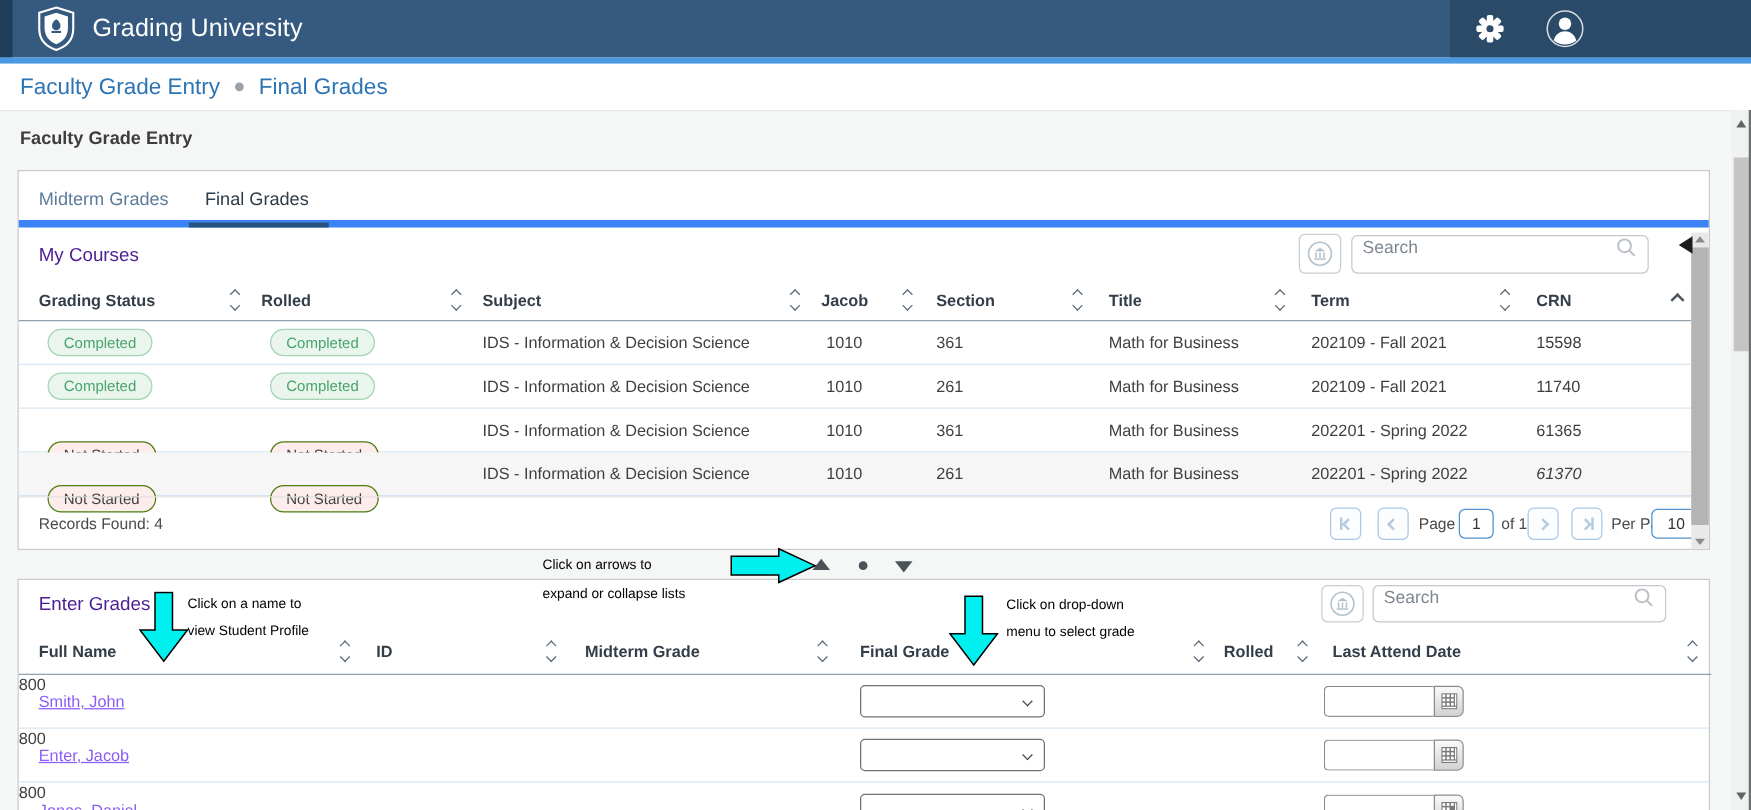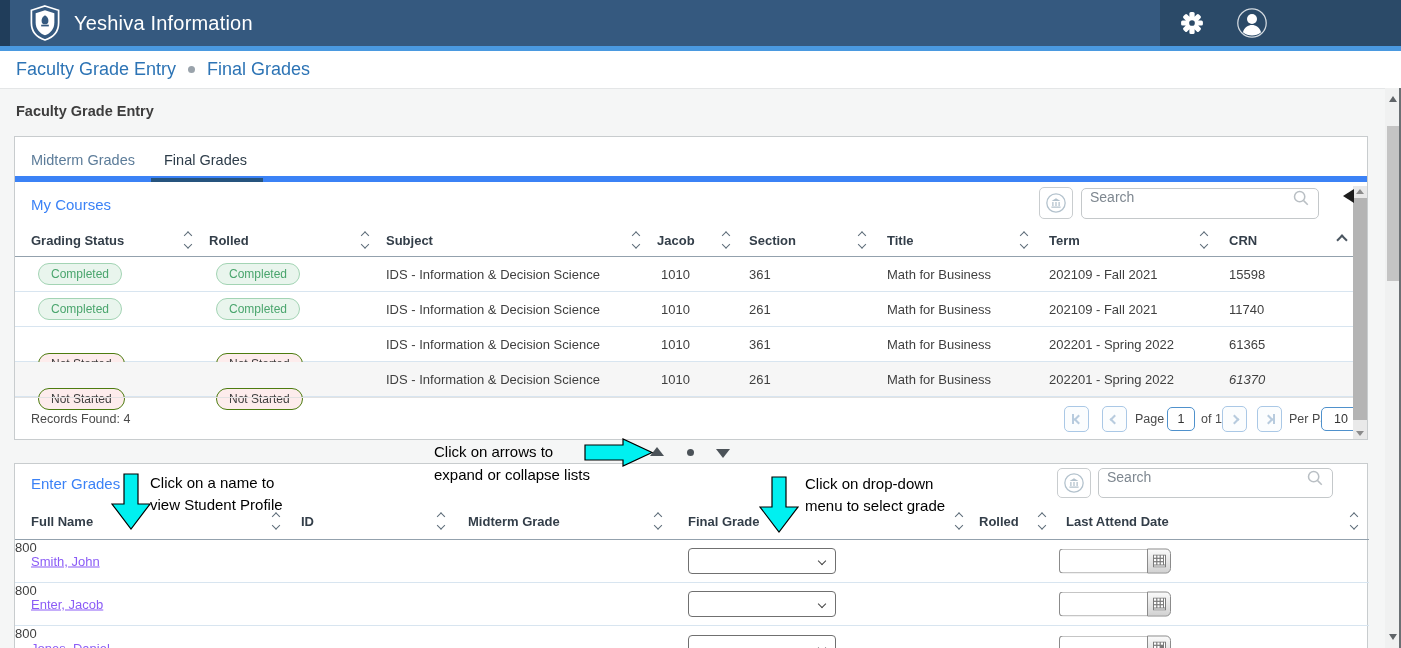--- a/index.html
+++ b/index.html
@@ -30,21 +30,21 @@
   .panel2 { left:14px; top:463px; width:1354px; height:190px; border-bottom:none; }
 
   
   .tabbar { position:absolute; left:0; top:0; width:100%; height:45px; border-bottom:6px solid #3b82f6; }
   .tab { position:absolute; top:0; height:45px; display:flex; align-items:center; font-size:14.5px; cursor:pointer; background:none; border:none; font-family:inherit; }
   .tab-inactive { left:16px; color:#5c7c99; }
   .tab-active { left:149px; color:#2d3c49; }
   .tab-underline { position:absolute; left:136px; top:41px; width:112px; height:4px; background:#26547e; }
 
   
-  .sec-title { position:absolute; left:16px; font-size:15px; color:#3b82f6; }
+  .sec-title { position:absolute; left:16px; font-size:15px; color:#4c1d95; }
   .toolbtn { position:absolute; width:34px; height:32px; border:1px solid #c9cdcf; border-radius:5px; background:#fff; display:flex; align-items:center; justify-content:center; cursor:pointer; }
   .searchbox { position:absolute; height:31px; border:1px solid #c4c8ca; border-radius:5px; background:#fff; display:flex; align-items:flex-start; }
   .searchbox input { border:none; outline:none; flex:1; font-size:14px; color:#555; padding:0 8px; font-family:inherit; background:transparent; }
   .searchbox input::placeholder { color:#7e8790; }
   .search-ic { margin-right:8px; display:flex; }
 
   
   .thead-label { position:absolute; font-size:13px; font-weight:bold; color:#333e49; top:50%; transform:translateY(-50%); white-space:nowrap; }
   .sort { position:absolute; top:50%; transform:translateY(-50%); display:flex; flex-direction:column; gap:3px; background:none; border:none; cursor:pointer; padding:0; }
   .chu,.chd { width:6px; height:6px; display:block; border:0 solid #5c6b78; }
@@ -81,21 +81,21 @@
   .dategrp { position:absolute; left:1044px; top:50%; transform:translateY(-50%); height:25px; display:flex; }
   .dateinput { width:88px; height:25px; border:1px solid #8b8b8b; border-right:none; border-radius:4px 0 0 4px; outline:none; font-family:inherit; padding:0 4px; }
   .calbtn { width:24px; height:25px; border:1px solid #8b8b8b; border-radius:0 5px 5px 0; background:linear-gradient(#fafafa,#d2d2d2); display:flex; align-items:center; justify-content:center; cursor:pointer; }
 
   
   .tri-up { width:0; height:0; border-left:7px solid transparent; border-right:7px solid transparent; border-bottom:9px solid #4b5258; cursor:pointer; }
   .tri-down { width:0; height:0; border-left:7px solid transparent; border-right:7px solid transparent; border-top:9px solid #4b5258; cursor:pointer; }
   .ctl-dot { width:7px; height:7px; border-radius:50%; background:#4b5258; cursor:pointer; }
 
   
-  .ann { position:absolute; font-size:15px; color:#000; white-space:nowrap; line-height:22px; }
+  .ann { position:absolute; font-size:11px; color:#000; white-space:nowrap; line-height:22px; }
 
   
   .inner-sb { position:absolute; left:1338px; top:49px; width:14px; height:253px; background:#e9e9e9; }
   .inner-sb .sb-thumb { position:absolute; left:0; top:12px; width:14px; height:222px; background:#b4b4b4; }
   .sb-arrow-up { width:0;height:0;border-left:4px solid transparent;border-right:4px solid transparent;border-bottom:5px solid #8b8b8b; position:absolute; left:3px; top:3px; }
   .sb-arrow-dn { width:0;height:0;border-left:4px solid transparent;border-right:4px solid transparent;border-top:5px solid #8b8b8b; position:absolute; left:3px; bottom:3px; }
   .black-left-arrow { position:absolute; left:1328px; top:52px; width:0; height:0; border-top:7px solid transparent; border-bottom:7px solid transparent; border-right:11px solid #1d1d1d; }
   .page-sb { position:absolute; left:1385px; top:88px; width:16px; height:560px; background:#f0f1f1; }
   .page-sb .thumb { position:absolute; left:2px; top:38px; width:12px; height:155px; background:#c4c4c4; }
   .page-sb .up { position:absolute; left:4px; top:8px; width:0;height:0;border-left:4px solid transparent;border-right:4px solid transparent;border-bottom:6px solid #5f6468; }
@@ -111,21 +111,21 @@
     <div class="topbar-strip"></div>
     <div class="brand">
       <span style="display:flex;">
         <svg width="34" height="38" viewBox="0 0 40 44">
           <path d="M20 2 L36 7 V22 C36 33 29 39 20 42 C11 39 4 33 4 22 V7 Z" fill="none" stroke="#fff" stroke-width="2"></path>
           <path d="M20 7 L31 10.5 V21 C31 29 26.5 34 20 36.5 C13.5 34 9 29 9 21 V10.5 Z" fill="#fff"></path>
           <path d="M20 13 c3 2 4 4 4 6.5 a4 4 0 0 1 -8 0 c0-2.5 1-4.5 4-6.5z" fill="#35597f"></path>
           <rect x="15.5" y="24" width="9" height="2" fill="#35597f"></rect>
         </svg>
       </span>
-      <span class="brand-name">Yeshiva Information</span>
+      <span class="brand-name">Grading University</span>
     </div>
     <div class="topbar-right">
       <button class="iconbtn" title="">
         <span style="display:flex;">
           <svg width="24" height="24" viewBox="-11 -11 22 22">
             <g fill="#fff">
               <rect x="-2.4" y="-10" width="4.8" height="20" rx="1.4"></rect>
               <rect x="-2.4" y="-10" width="4.8" height="20" rx="1.4" transform="rotate(45)"></rect>
               <rect x="-2.4" y="-10" width="4.8" height="20" rx="1.4" transform="rotate(90)"></rect>
               <rect x="-2.4" y="-10" width="4.8" height="20" rx="1.4" transform="rotate(135)"></rect>

